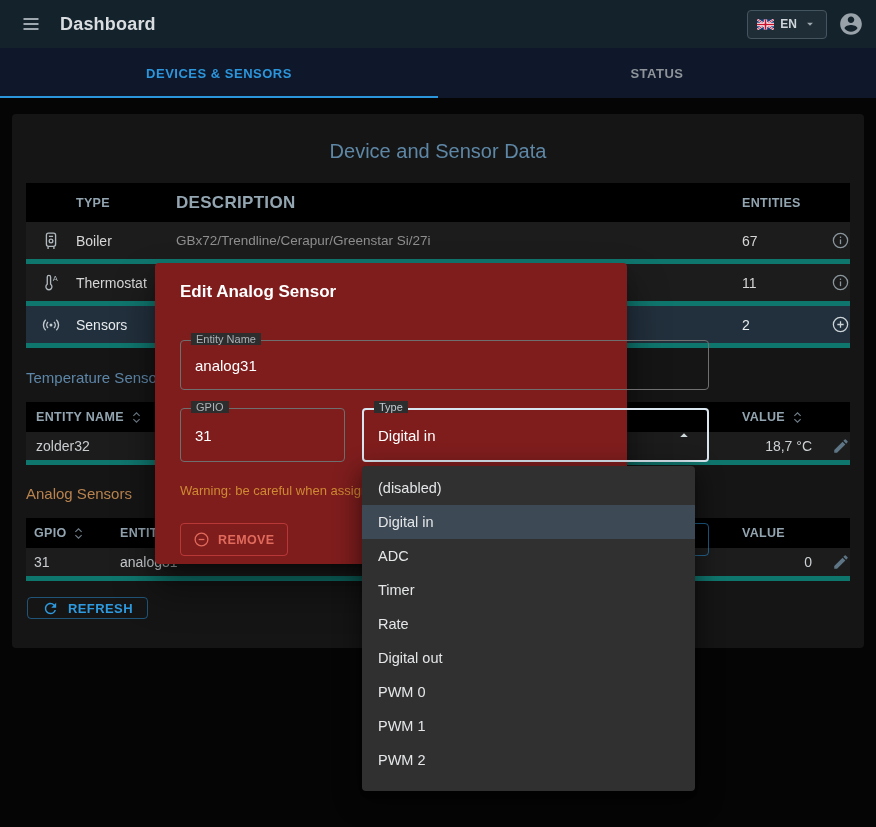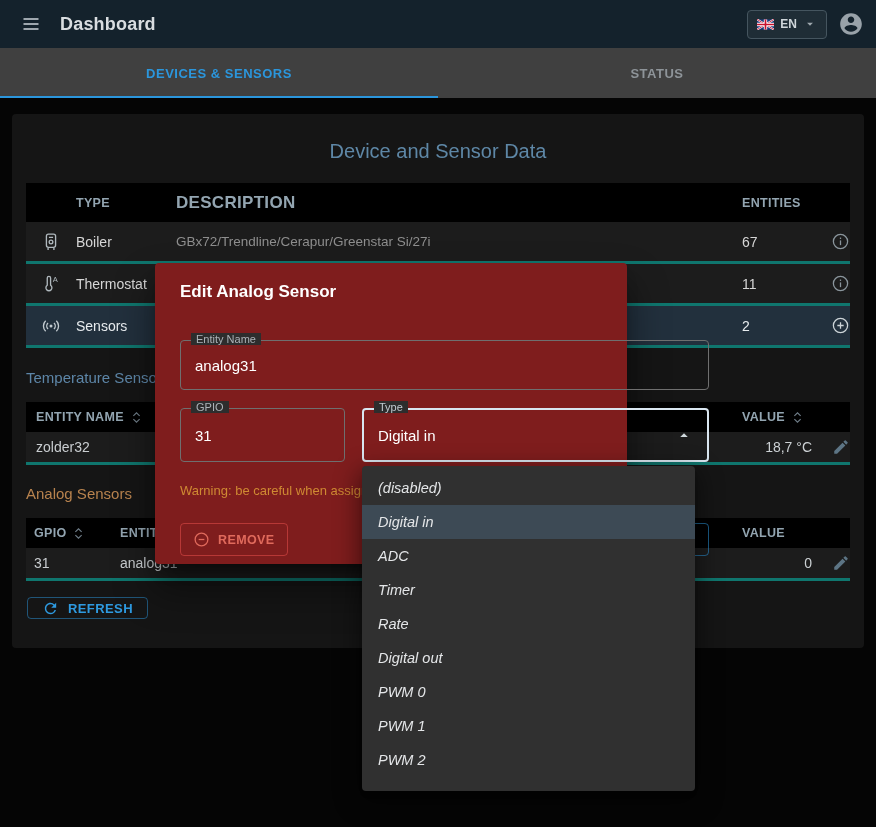--- a/index.html
+++ b/index.html
@@ -13,39 +13,39 @@
   .icon-btn { width:38px; height:38px; display:flex; align-items:center; justify-content:center;
               background:none; border:none; color:#ccd4d9; cursor:pointer; }
   .appbar-title { color:#d9dde0; font-size:18px; font-weight:700; letter-spacing:.2px; margin-left:10px; }
   .appbar-right { margin-left:auto; display:flex; align-items:center; gap:11px; }
   .lang-btn { display:flex; align-items:center; gap:6px; height:29px; padding:0 9px;
               background:rgba(255,255,255,.05); border:1px solid #45555f; border-radius:4px;
               color:#cfd6da; font-size:12px; font-weight:700; cursor:pointer; }
   .avatar { width:26px; height:26px; color:#99a2a9; cursor:pointer; }
 
   
-  .tabs { position:absolute; top:48px; left:0; width:876px; height:50px; background:#404040; display:flex; z-index:1; }
+  .tabs { position:absolute; top:48px; left:0; width:876px; height:50px; background:#0f172a; display:flex; z-index:1; }
   .tab { flex:1; display:flex; align-items:center; justify-content:center;
          font-size:13px; font-weight:700; letter-spacing:.5px; cursor:pointer; }
   .tab.active { color:#2b96dc; }
   .tab.inactive { color:#8e9499; }
   .tab-indicator { position:absolute; left:0; bottom:0; width:438px; height:2px; background:#2b96dc; }
 
   
   .panel { position:absolute; left:12px; top:114px; width:852px; height:534px;
            background:#151515; border-radius:4px; z-index:1; }
   .panel-title { position:absolute; top:26px; left:0; right:0; text-align:center;
                  color:#5e87a6; font-size:20px; font-weight:400; }
 
   .tbl { position:absolute; left:14px; width:824px; }
   .thead { display:flex; align-items:center; background:#000; color:#93a5b1;
            font-size:12.5px; font-weight:700; letter-spacing:.3px; }
   .thead.h39 { height:39px; }
   .thead.h30 { height:30px; }
-  .trow { display:flex; align-items:center; background:#1c1c1c; border-bottom:3px solid #0f766e;
+  .trow { display:flex; align-items:center; background:#1c1c1c; border-bottom:5px solid #0f766e;
           color:#d6d6d6; font-size:14px; cursor:pointer; }
   .trow.h42 { height:42px; }
   .trow.h33 { height:33px; }
   .trow.selected { background:#22303d; color:#e8ecef; }
 
   .col-icon { width:50px; display:flex; justify-content:center; color:#b0b9be; }
   .col-type { width:100px; }
   .col-desc { flex:1; color:#8e8e8e; font-size:13.5px; }
   .col-ent  { width:70px; }
   .col-act  { width:38px; display:flex; justify-content:flex-end; color:#8b969d; }
@@ -86,21 +86,21 @@
                 display:inline-flex; align-items:center; gap:8px; padding:0 12px;
                 background:none; border:1px solid rgba(239,83,80,.5); border-radius:4px;
                 color:#e06a5c; font-size:12.5px; font-weight:700; letter-spacing:.4px; cursor:pointer; }
   .btn-save { position:absolute; left:464px; top:260px; width:90px; height:33px;
               background:none; border:1px solid rgba(43,150,220,.6); border-radius:4px;
               color:#2e9ae0; font-size:12.5px; font-weight:700; cursor:pointer; }
 
   
   .menu { position:absolute; left:362px; top:466px; width:333px; padding:5px 0 14px;
           background:#303030; border-radius:4px; z-index:6;
-          box-shadow:0 5px 5px -3px rgba(0,0,0,.35), 0 8px 24px 4px rgba(0,0,0,.45);font-style:italic; }
+          box-shadow:0 5px 5px -3px rgba(0,0,0,.35), 0 8px 24px 4px rgba(0,0,0,.45); }
   .menu-item { height:34px; display:flex; align-items:center; padding:0 16px;
                color:#e4e6e8; font-size:14.5px; cursor:pointer; }
   .menu-item.selected { background:#3d4a55; }
 
   svg { display:block; }
 </style>
 </head>
 <body>
 
 <div class="screen">

